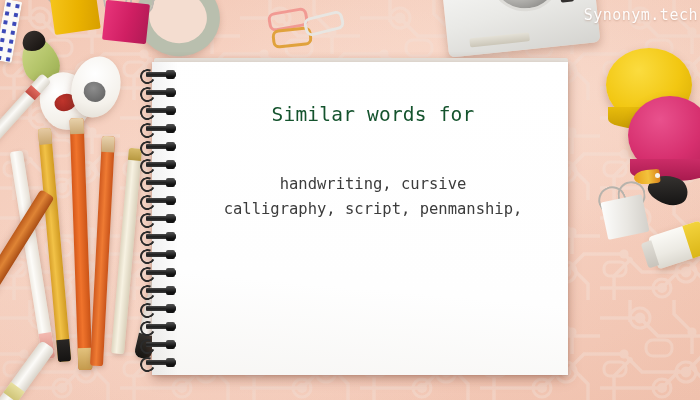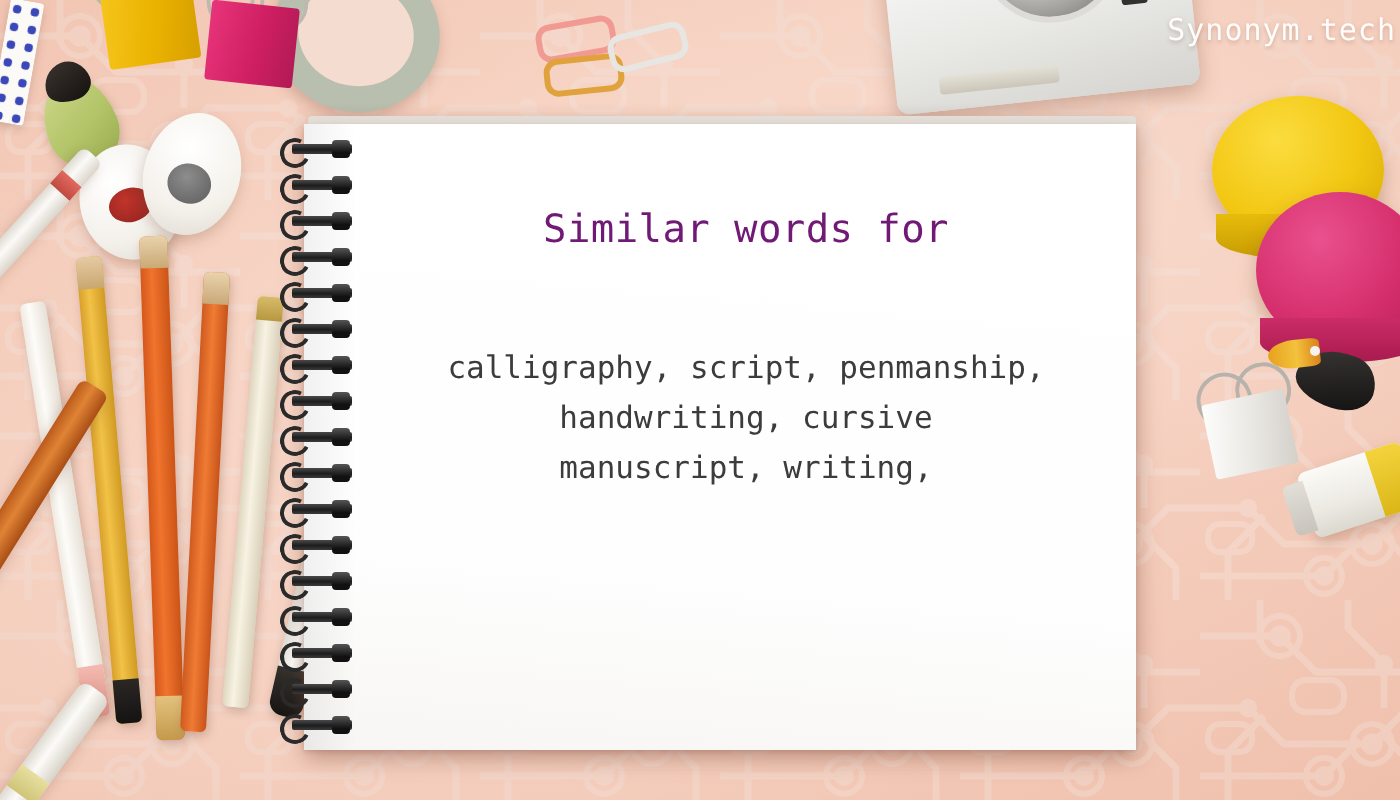--- a/index.html
+++ b/index.html
@@ -119,21 +119,21 @@
     position: absolute;
     left: 34px;
     top: 0;
     width: 374px;
     height: 313px;
     text-align: center;
   }
   .heading-line {
     font-family: "DejaVu Sans Mono", monospace;
     font-size: 19.5px;
-    color: #701a75;
+    color: #14532d;
     letter-spacing: .2px;
     line-height: 1.55;
     white-space: nowrap;
   }
   #heading-similar { margin-top: 38px; }
   #heading-word {
     font-size: 20px;
     margin-top: 2px;
   }
   .word-list {
@@ -674,22 +674,21 @@
       <div class="coil" style="top:288px">
           <div class="hook"></div>
           <div class="bar"></div>
         </div>
     </div>
 
     <div class="pad-text">
       <div class="heading-line" id="heading-similar">Similar words for</div>
 
       <div class="word-list">
+        <div class="word-line">handwriting, cursive</div>
         <div class="word-line">calligraphy, script, penmanship,</div>
-        <div class="word-line">handwriting, cursive</div>
-        <div class="word-line">manuscript, writing,</div>
       </div>
     </div>
   </div>
 
   <div id="logo">Synonym.tech</div>
 
 </div>
 
 </body></html>

